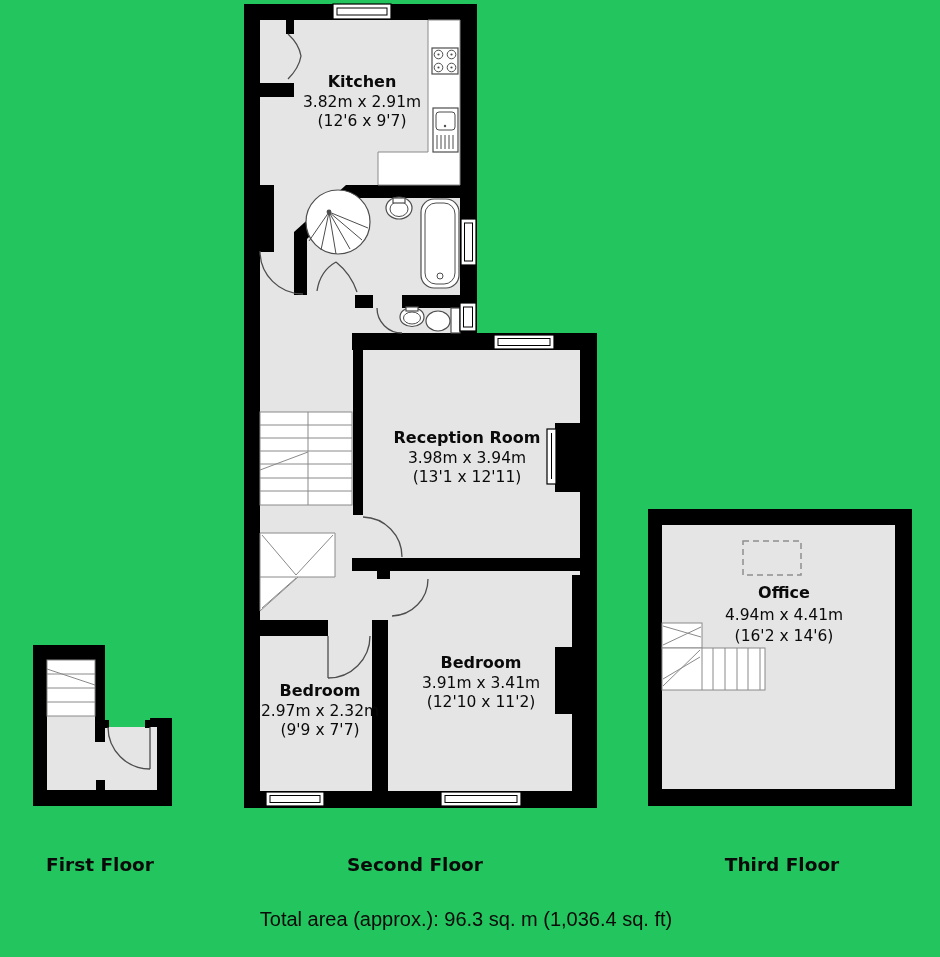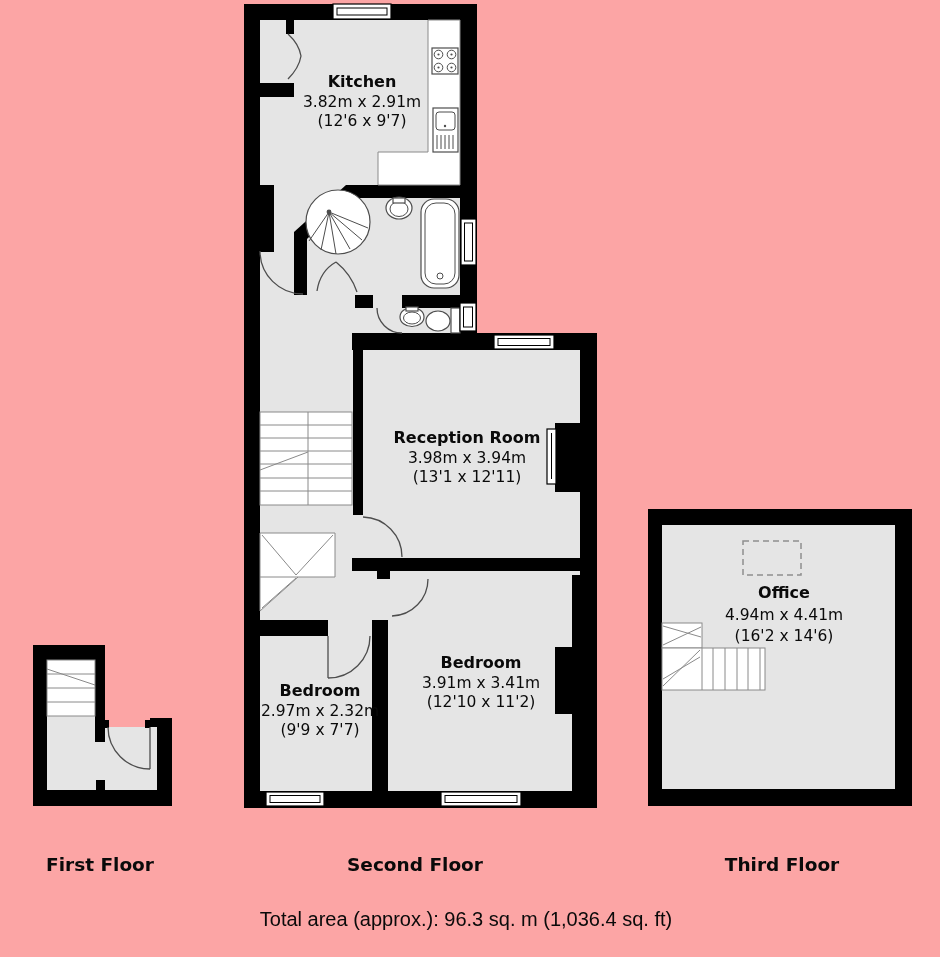--- a/index.html
+++ b/index.html
@@ -1,20 +1,20 @@
 <!DOCTYPE html>
 <html style="--wall: #000000; --room: #e5e5e5; --stair: #ffffff; --line: #4d4d4d; --soft: #8a8a8a; --text: #0a0a0a;"><head>
 <meta charset="utf-8">
 <style>
   :root{
     --wall:#000000; --room:#e5e5e5; --stair:#ffffff;
     --line:#4d4d4d; --soft:#8a8a8a; --text:#0a0a0a;
   }
   html,body{margin:0;padding:0;background:#ffffff;}
-  .canvas{width:940px;height:957px;position:relative;background:#fca5a5;}
+  .canvas{width:940px;height:957px;position:relative;background:#22c55e;}
   svg{display:block;}
   .wall{fill:var(--wall);}
   .room{fill:var(--room);}
   .stair{fill:var(--stair);stroke:var(--soft);stroke-width:1;}
   .sline{stroke:var(--soft);stroke-width:1;fill:none;}
   .fixture{fill:#ffffff;stroke:var(--line);stroke-width:1.2;}
   .fline{stroke:var(--line);stroke-width:1;fill:none;}
   .fdot{fill:var(--line);}
   .door{stroke:var(--line);stroke-width:1.3;fill:none;}
   .leaf{fill:var(--wall);}

